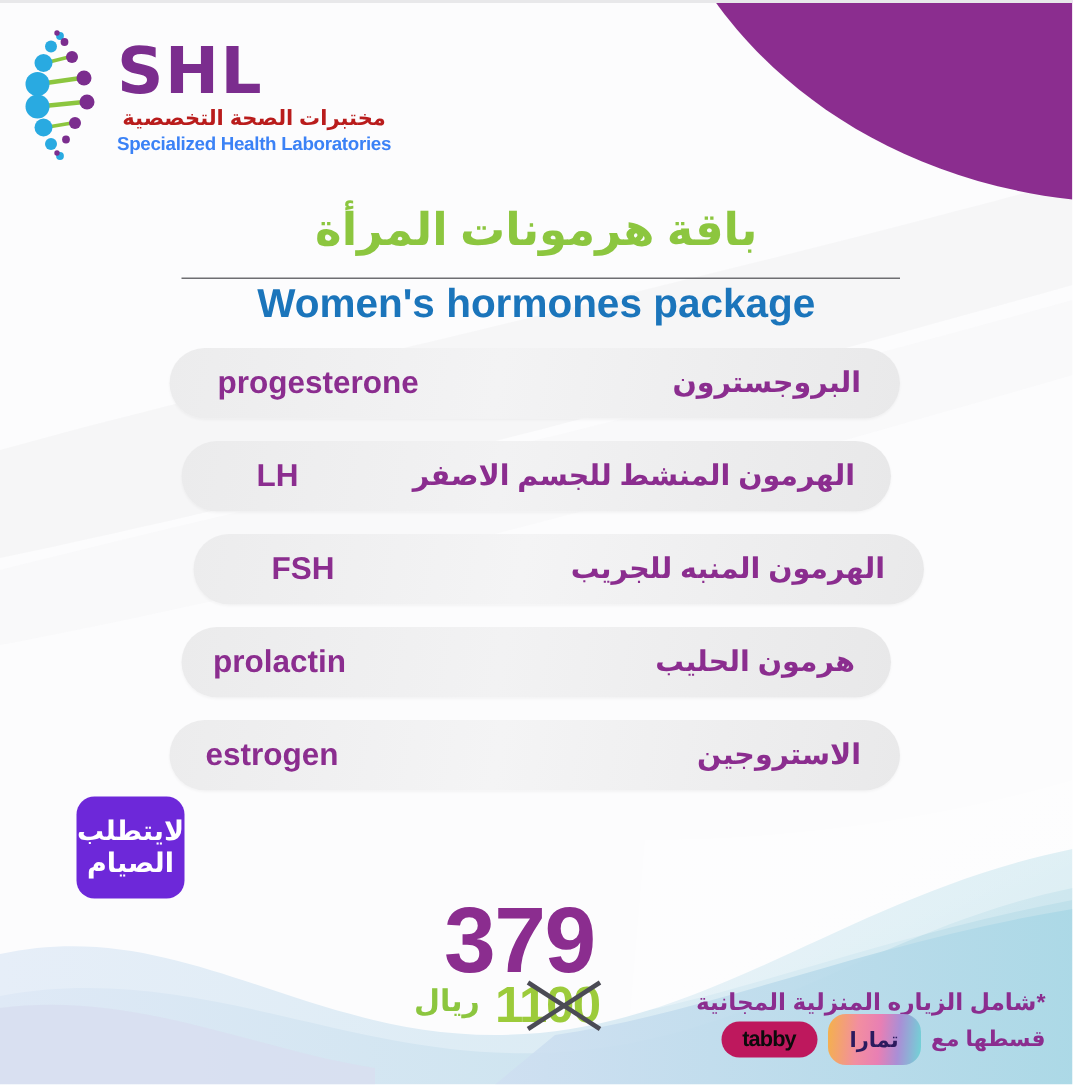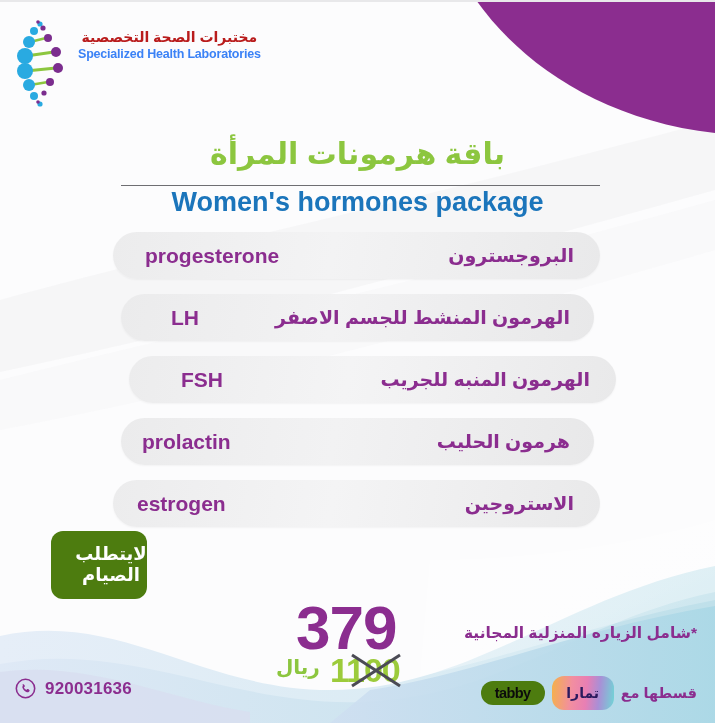--- a/index.html
+++ b/index.html
@@ -95,26 +95,25 @@
   .row-3 .ar{right:24px;}
 
   .row-4{left:113px;width:487px;background:linear-gradient(100deg,#ececed 0%,#f4f4f5 45%,#e9e9ea 100%);}
   .row-4 .en{left:24px;}
   .row-4 .ar{right:26px;}
 
   
   .fasting-badge{
     position:absolute;left:51px;top:531px;
     width:72px;height:68px;
-    background:#4d7c0f;border-radius:12px;
+    background:#6d28d9;border-radius:12px;
     color:#ffffff;direction:rtl;
     display:flex;flex-direction:column;align-items:center;justify-content:center;
     font-size:18px;font-weight:bold;line-height:1.18;
     text-align:center;
-    padding-left:24px;
   }
 
   
   .price-main{
     position:absolute;left:296px;top:597px;
     font-size:62px;font-weight:bold;color:#8b2d8f;
     letter-spacing:-1px;line-height:1;
   }
   .price-currency{
     position:absolute;left:276px;top:655px;
@@ -127,21 +126,21 @@
   .price-old{
     font-size:34px;font-weight:bold;color:#9ccb3b;
     line-height:40px;letter-spacing:-1px;
   }
   .price-old-x{
     position:absolute;left:16px;top:0px;width:60px;height:40px;
   }
 
   
   .home-visit-note{
-    position:absolute;right:18px;top:624px;
+    position:absolute;right:18px;top:659px;
     direction:rtl;font-size:15.5px;font-weight:bold;color:#8b2d8f;
     white-space:nowrap;
   }
   .pay-row{
     position:absolute;right:18px;top:676px;
     display:flex;align-items:center;flex-direction:row;
   }
   .pay-label{
     font-size:14.5px;font-weight:bold;color:#8b2d8f;
     direction:rtl;margin-right:0px;margin-left:7px;order:3;
@@ -154,21 +153,21 @@
     display:flex;align-items:center;justify-content:center;
     margin-left:7px;
   }
   .tamara-logo span{
     direction:rtl;font-size:14px;font-weight:bold;color:#2b1a5e;
     letter-spacing:-0.5px;
   }
   .tabby-logo{
     order:1;
     width:64px;height:24px;border-radius:12px;
-    background:#4d7c0f;
+    background:#be185d;
     display:flex;align-items:center;justify-content:center;
   }
   .tabby-logo span{
     font-size:14.5px;font-weight:bold;color:#0b0b0b;letter-spacing:-0.6px;
   }
 
   
   .phone-block{
     position:absolute;left:15px;top:678px;
     display:flex;align-items:center;
@@ -248,20 +247,21 @@
       <circle cx="46" cy="34" r="5" fill="#7b2d8e"></circle>
       <circle cx="48" cy="50" r="5" fill="#7b2d8e"></circle>
       <circle cx="38" cy="20" r="4" fill="#7b2d8e"></circle>
       <circle cx="40" cy="64" r="4" fill="#7b2d8e"></circle>
       <circle cx="33" cy="10" r="2.6" fill="#7b2d8e"></circle>
       <circle cx="34" cy="75" r="2.6" fill="#7b2d8e"></circle>
       <circle cx="28" cy="4" r="1.8" fill="#7b2d8e"></circle>
       <circle cx="28" cy="84" r="1.8" fill="#7b2d8e"></circle>
     </svg>
     <div class="logo-text">
+      <div class="logo-shl">SHL</div>
       <div class="logo-ar">مختبرات الصحة التخصصية</div>
       <div class="logo-en">Specialized Health Laboratories</div>
     </div>
   </div>
 
   <div class="title-ar">باقة هرمونات المرأة</div>
   <div class="title-divider"></div>
   <div class="title-en">Women's hormones package</div>
 
   <div class="rows">
@@ -313,21 +313,14 @@
   <div class="pay-row">
     <div class="tabby-logo">
       <span>tabby</span>
     </div>
     <div class="tamara-logo">
       <span>تمارا</span>
     </div>
     <div class="pay-label">قسطها مع</div>
   </div>
 
-  <div class="phone-block">
-    <svg class="phone-icon" viewBox="0 0 24 24">
-      <circle cx="12" cy="12" r="10.5" fill="none" stroke="#8b2d8f" stroke-width="1.8"></circle>
-      <path d="M8.6 7.4c.5-.5 1.2-.4 1.6.1l.9 1.2c.3.4.3 1-.1 1.3l-.6.5c-.2.2-.2.4-.1.6.5 1 1.4 1.9 2.4 2.4.2.1.5.1.6-.1l.5-.6c.3-.4.9-.4 1.3-.1l1.2.9c.5.4.6 1.1.1 1.6l-.5.5c-.6.6-1.5.8-2.3.5-2.3-.9-4.2-2.8-5.1-5.1-.3-.8-.1-1.7.5-2.3z" fill="#8b2d8f"></path>
-    </svg>
-    <span class="phone-number">920031636</span>
-  </div>
 
 </div>
 
 </body></html>

